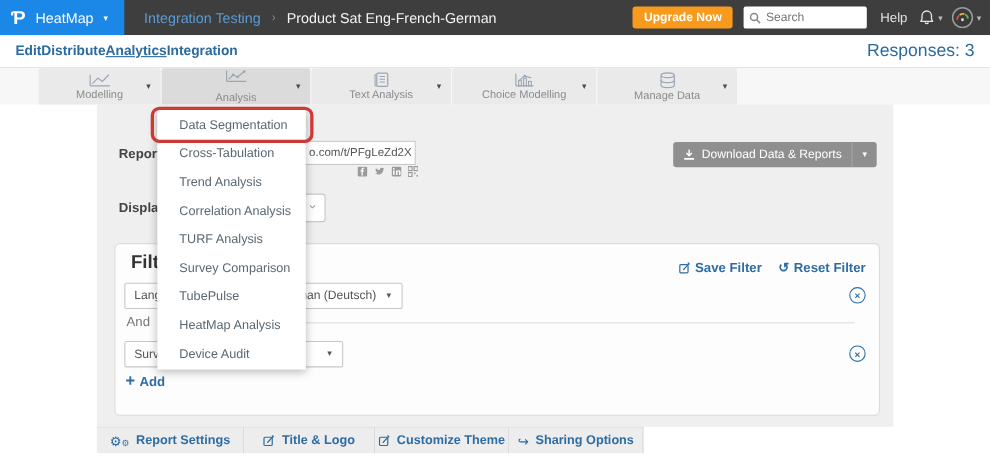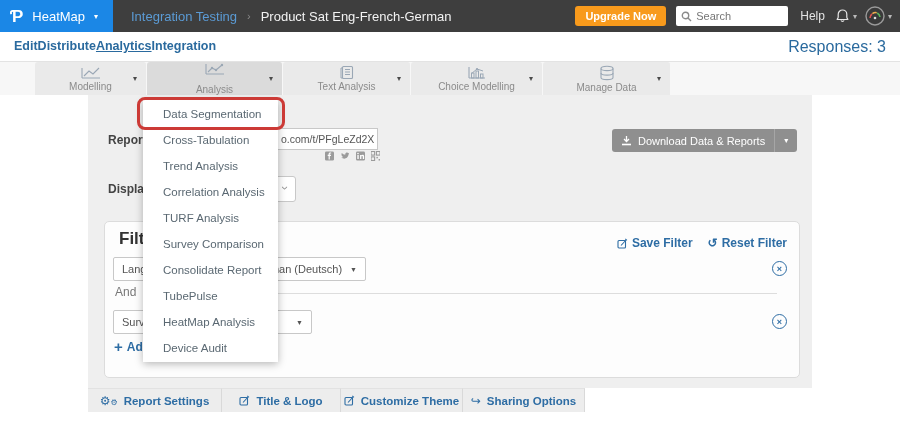--- a/index.html
+++ b/index.html
@@ -301,21 +301,20 @@
     </div>
   </div>
 
   <div class="dropdown-menu">
     <div class="menu-item">Data Segmentation</div>
     <div class="menu-item">Cross-Tabulation</div>
     <div class="menu-item">Trend Analysis</div>
     <div class="menu-item">Correlation Analysis</div>
     <div class="menu-item">TURF Analysis</div>
     <div class="menu-item">Survey Comparison</div>
-    <div class="menu-item">Consolidate Report</div>
     <div class="menu-item">TubePulse</div>
     <div class="menu-item">HeatMap Analysis</div>
     <div class="menu-item">Device Audit</div>
   </div>
 
   <div class="annotation"></div>
 
 </div>
 
 </body></html>

